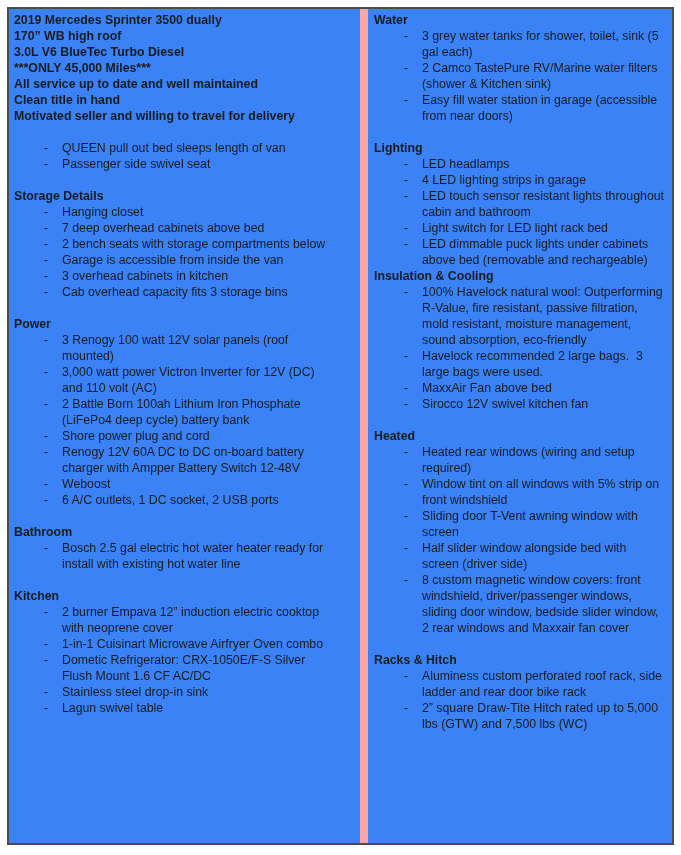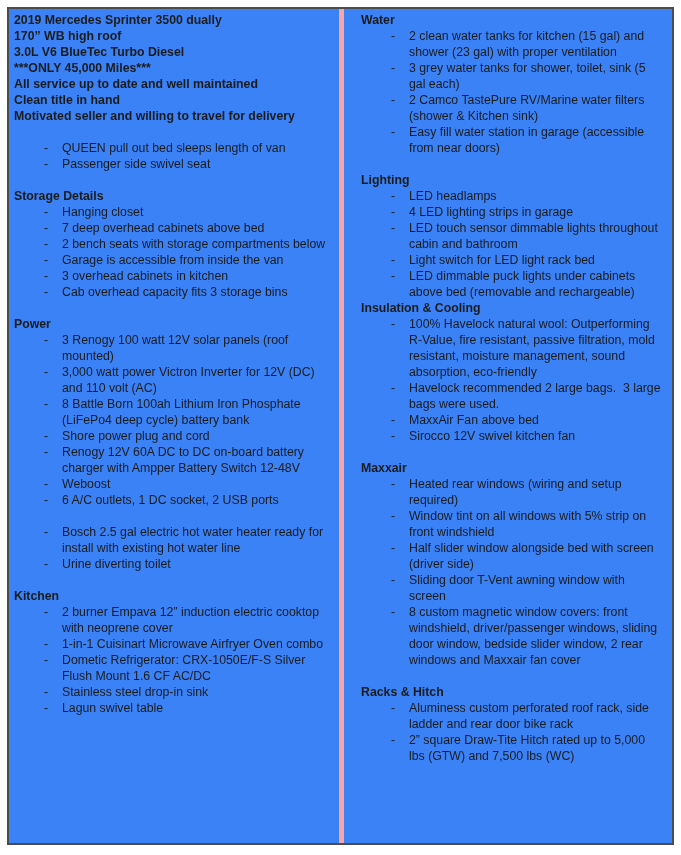--- a/index.html
+++ b/index.html
@@ -31,22 +31,23 @@
     font-size: 12.3px;
     line-height: 16px;
     overflow: hidden;
   }
   .col-left {
     width: 330px;
     padding: 3px 6px 0 5px;
   }
   .col-right {
     flex: 1;
-    border-left: 5px solid #fca5a5;
-    padding: 3px 8px 0 17px;
+    border-left: 8px solid #fca5a5;
+    padding: 3px 8px 0 6px;
+    margin-left: 21px;
   }
   .intro-line {
     font-weight: 700;
     white-space: pre-wrap;
   }
   .section {
     margin-top: 16px;
   }
   .section.no-gap {
     margin-top: 0;
@@ -93,70 +94,69 @@
           <div class="bullet"><span class="bullet-text">7 deep overhead cabinets above bed</span></div>
           <div class="bullet"><span class="bullet-text">2 bench seats with storage compartments below</span></div>
           <div class="bullet"><span class="bullet-text">Garage is accessible from inside the van</span></div>
           <div class="bullet"><span class="bullet-text">3 overhead cabinets in kitchen</span></div>
           <div class="bullet"><span class="bullet-text">Cab overhead capacity fits 3 storage bins</span></div>
         </div>
         <div class="section">
           <div class="section-title">Power</div>
           <div class="bullet"><span class="bullet-text">3 Renogy 100 watt 12V solar panels (roof mounted)</span></div>
           <div class="bullet"><span class="bullet-text">3,000 watt power Victron Inverter for 12V (DC) and 110 volt (AC)</span></div>
-          <div class="bullet"><span class="bullet-text">8 Battle Born 100ah Lithium Iron Phosphate (LiFePo4 deep cycle) battery bank</span></div>
+          <div class="bullet"><span class="bullet-text">2 Battle Born 100ah Lithium Iron Phosphate (LiFePo4 deep cycle) battery bank</span></div>
           <div class="bullet"><span class="bullet-text">Shore power plug and cord</span></div>
           <div class="bullet"><span class="bullet-text">Renogy 12V 60A DC to DC on-board battery charger with Ampper Battery Switch 12-48V</span></div>
           <div class="bullet"><span class="bullet-text">Weboost</span></div>
           <div class="bullet"><span class="bullet-text">6 A/C outlets, 1 DC socket, 2 USB ports</span></div>
         </div>
         <div class="section">
+          <div class="section-title">Bathroom</div>
           <div class="bullet"><span class="bullet-text">Bosch 2.5 gal electric hot water heater ready for install with existing hot water line</span></div>
-          <div class="bullet"><span class="bullet-text">Urine diverting toilet</span></div>
         </div>
         <div class="section">
           <div class="section-title">Kitchen</div>
           <div class="bullet"><span class="bullet-text">2 burner Empava 12” induction electric cooktop with neoprene cover</span></div>
           <div class="bullet"><span class="bullet-text">1-in-1 Cuisinart Microwave Airfryer Oven combo</span></div>
           <div class="bullet"><span class="bullet-text">Dometic Refrigerator: CRX-1050E/F-S Silver Flush Mount 1.6 CF AC/DC</span></div>
           <div class="bullet"><span class="bullet-text">Stainless steel drop-in sink</span></div>
           <div class="bullet"><span class="bullet-text">Lagun swivel table</span></div>
         </div>
       </div>
   </div>
   <div class="col col-right">
     <div id="right-sections">
         <div class="section no-gap">
           <div class="section-title">Water</div>
-          <div class="bullet"><span class="bullet-text">2 clean water tanks for kitchen (15 gal) and shower (23 gal) with proper ventilation</span></div>
           <div class="bullet"><span class="bullet-text">3 grey water tanks for shower, toilet, sink (5 gal each)</span></div>
           <div class="bullet"><span class="bullet-text">2 Camco TastePure RV/Marine water filters (shower &amp; Kitchen sink)</span></div>
           <div class="bullet"><span class="bullet-text">Easy fill water station in garage (accessible from near doors)</span></div>
         </div>
         <div class="section">
           <div class="section-title">Lighting</div>
           <div class="bullet"><span class="bullet-text">LED headlamps</span></div>
           <div class="bullet"><span class="bullet-text">4 LED lighting strips in garage</span></div>
-          <div class="bullet"><span class="bullet-text">LED touch sensor dimmable lights throughout cabin and bathroom</span></div>
+          <div class="bullet"><span class="bullet-text">LED touch sensor resistant lights throughout cabin and bathroom</span></div>
           <div class="bullet"><span class="bullet-text">Light switch for LED light rack bed</span></div>
           <div class="bullet"><span class="bullet-text">LED dimmable puck lights under cabinets above bed (removable and rechargeable)</span></div>
         </div>
         <div class="section no-gap">
           <div class="section-title">Insulation &amp; Cooling</div>
           <div class="bullet"><span class="bullet-text">100% Havelock natural wool: Outperforming R-Value, fire resistant, passive filtration, mold resistant, moisture management, sound absorption, eco-friendly</span></div>
           <div class="bullet"><span class="bullet-text">Havelock recommended 2 large bags.  3 large bags were used.</span></div>
           <div class="bullet"><span class="bullet-text">MaxxAir Fan above bed</span></div>
           <div class="bullet"><span class="bullet-text">Sirocco 12V swivel kitchen fan</span></div>
         </div>
         <div class="section">
-          <div class="section-title">Maxxair</div>
+          <div class="section-title">Heated</div>
           <div class="bullet"><span class="bullet-text">Heated rear windows (wiring and setup required)</span></div>
           <div class="bullet"><span class="bullet-text">Window tint on all windows with 5% strip on front windshield</span></div>
+          <div class="bullet"><span class="bullet-text">Sliding door T-Vent awning window with screen</span></div>
           <div class="bullet"><span class="bullet-text">Half slider window alongside bed with screen (driver side)</span></div>
-          <div class="bullet"><span class="bullet-text">Sliding door T-Vent awning window with screen</span></div>
           <div class="bullet"><span class="bullet-text">8 custom magnetic window covers: front windshield, driver/passenger windows, sliding door window, bedside slider window, 2 rear windows and Maxxair fan cover</span></div>
         </div>
         <div class="section">
           <div class="section-title">Racks &amp; Hitch</div>
           <div class="bullet"><span class="bullet-text">Aluminess custom perforated roof rack, side ladder and rear door bike rack</span></div>
           <div class="bullet"><span class="bullet-text">2” square Draw-Tite Hitch rated up to 5,000 lbs (GTW) and 7,500 lbs (WC)</span></div>
         </div>
       </div>
   </div>
 </div>

